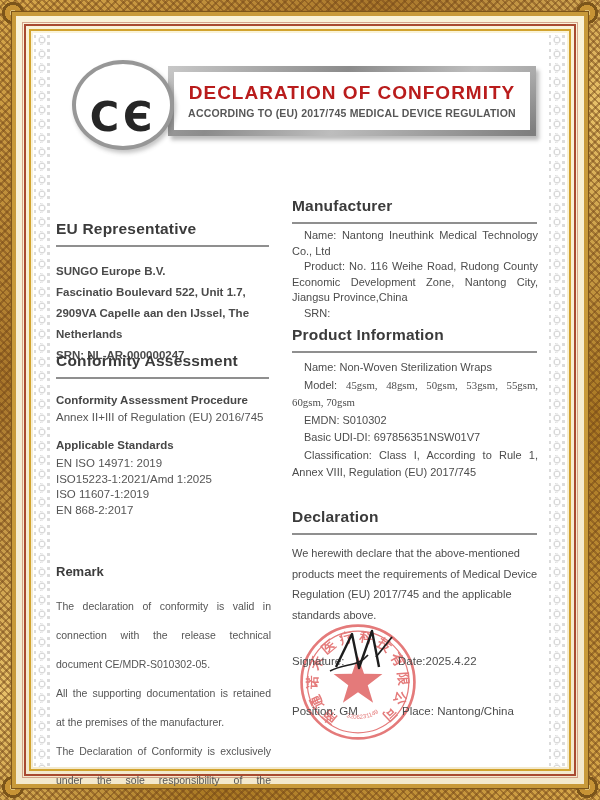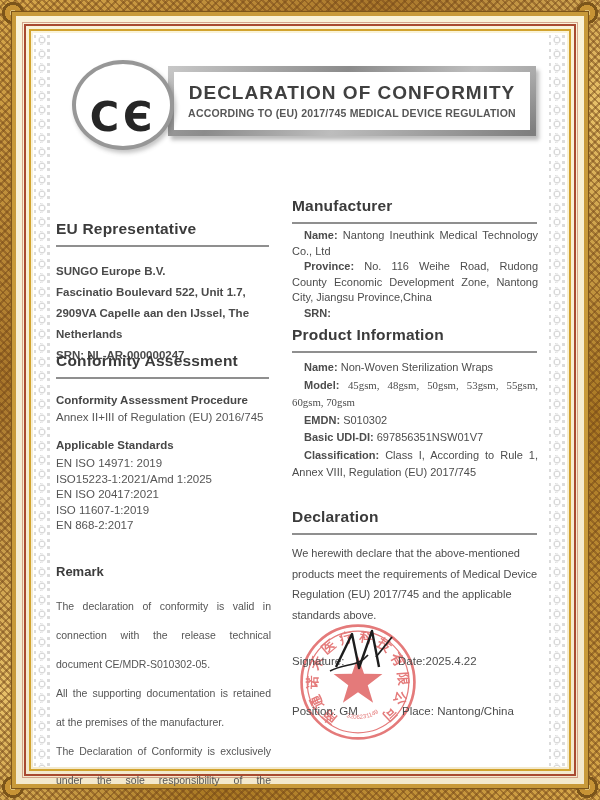--- a/index.html
+++ b/index.html
@@ -36,33 +36,33 @@
     background-position: 1px 0, 4px 7px; }
   .lace.left { left:1px; } .lace.right { right:1px; }
 
   .content { position:absolute; inset:0; color:#4c4c4c; }
 
   
   .banner { position:absolute; left:168px; top:66px; width:368px; height:70px; box-sizing:border-box;
     background:#fff; border:6px solid #9e9e9e;
     border-image: linear-gradient(155deg,#c6c6c6,#8b8b8b 35%,#bdbdbd 60%,#7e7e7e) 1;
     box-shadow: 3px 4px 4px rgba(60,60,60,.35); z-index:1; text-align:center; }
-  .banner-title { margin-top:10px; font-size:19px; font-weight:bold; color:#404040; letter-spacing:1px; }
+  .banner-title { margin-top:10px; font-size:19px; font-weight:bold; color:#b91c1c; letter-spacing:1px; }
   .banner-sub { margin-top:3px; font-size:10.5px; font-weight:bold; color:#575757; letter-spacing:.2px; }
   .ce { position:absolute; left:72px; top:60px; width:102px; height:90px; box-sizing:border-box;
     border:4px solid #979797; border-radius:50%; background:#fff; z-index:2;
     display:flex; align-items:center; justify-content:center;
     box-shadow: 2px 3px 4px rgba(60,60,60,.3); }
   .ce-text { font-family:"DejaVu Sans",sans-serif; font-size:40px; font-weight:bold; color:#262626; letter-spacing:4px; padding-bottom:3px;margin-top:27px; }
 
   
   .sec-h { position:absolute; font-weight:bold; font-size:15.5px; color:#3b3b3b;
     border-bottom:2px solid #8f8f8f; padding-bottom:7px; letter-spacing:.2px; }
   .abs { position:absolute; }
-  .b { font-weight:bold;padding-left:12px; }
+  .b { font-weight:normal;padding-left:12px; }
   .just { text-align:justify; }
 
   .eu-body { left:56px; top:261px; width:215px; font-size:11.5px; font-weight:bold; line-height:21px; color:#4a4a4a; }
   .ca-label { left:56px; font-size:11.5px; font-weight:bold; color:#464646; }
   .ca-text  { left:56px; font-size:11.5px; color:#555; }
   .std-list { left:56px; top:456px; width:215px; font-size:11.5px; line-height:15.5px; color:#555; }
   .remark-h { left:56px; top:564px; font-size:13px; font-weight:bold; color:#3b3b3b; }
   .remark-body { left:56px; top:584px; width:215px; font-size:10.5px; line-height:29px; color:#555;margin-top:8px; }
 
   .man-body { left:292px; top:228px; width:246px; font-size:11px; line-height:15.5px; }
@@ -112,36 +112,35 @@
       <div>SRN: NL-AR-000000247</div>
     </div>
 
     <div class="sec-h" style="left:56px; top:352px; width:213px;">Conformity Assessment</div>
     <div class="abs ca-label" style="top:394px;">Conformity Assessment Procedure</div>
     <div class="abs ca-text" style="top:411px;">Annex II+III of Regulation (EU) 2016/745</div>
     <div class="abs ca-label" style="top:439px;">Applicable Standards</div>
     <div class="abs std-list">
       <div>EN ISO 14971: 2019</div>
       <div>ISO15223-1:2021/Amd 1:2025</div>
-      <div>EN ISO 20417:2021</div>
       <div>ISO 11607-1:2019</div>
       <div>EN 868-2:2017</div>
     </div>
 
     <div class="abs remark-h">Remark</div>
     <div class="abs remark-body just">
       <div>The declaration of conformity is valid in connection with the release technical document CE/MDR-S010302-05.</div>
       <div>All the supporting documentation is retained at the premises of the manufacturer.</div>
       <div>The Declaration of Conformity is exclusively under the sole responsibility of the manufacturer.</div>
     </div>
 
     <div class="sec-h" style="left:292px; top:197px; width:245px;">Manufacturer</div>
     <div class="abs man-body just">
       <div><span class="b">Name:</span> <span>Nantong Ineuthink Medical Technology Co., Ltd</span></div>
-      <div><span class="b">Province:</span> <span>No. 116 Weihe Road, Rudong County Economic Development Zone, Nantong City, Jiangsu Province,China</span></div>
+      <div><span class="b">Product:</span> <span>No. 116 Weihe Road, Rudong County Economic Development Zone, Nantong City, Jiangsu Province,China</span></div>
       <div class="b">SRN:</div>
     </div>
 
     <div class="sec-h" style="left:292px; top:326px; width:245px;">Product Information</div>
     <div class="abs prod-body just">
       <div><span class="b">Name:</span> <span>Non-Woven Sterilization Wraps</span></div>
       <div><span class="b">Model:</span> <span class="serif">45gsm, 48gsm, 50gsm, 53gsm, 55gsm, 60gsm, 70gsm</span></div>
       <div><span class="b">EMDN:</span> <span>S010302</span></div>
       <div><span class="b">Basic UDI-DI:</span> <span>697856351NSW01V7</span></div>
       <div><span class="b">Classification:</span> <span>Class I, According to Rule 1, Annex VIII, Regulation (EU) 2017/745</span></div>

